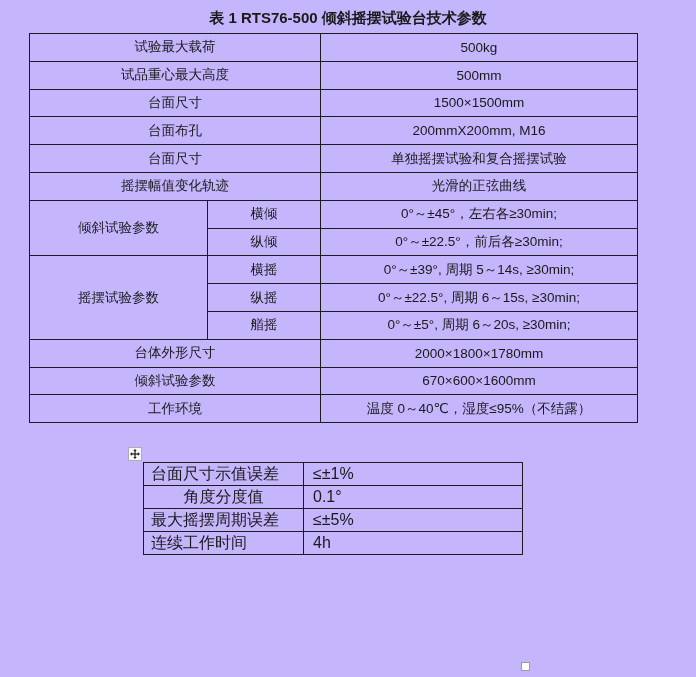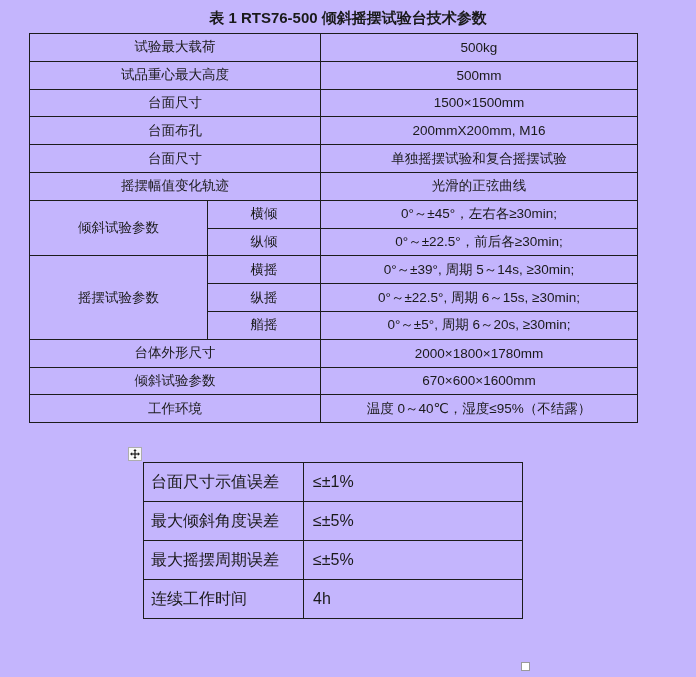--- a/index.html
+++ b/index.html
@@ -30,21 +30,21 @@
     vertical-align: middle;
     padding: 0;
     overflow: hidden;
     white-space: nowrap;
   }
 
   #table1 { left: 29px; top: 33px; width: 608px; font-size: 13.5px; }
   #table1 tr { height: 27.8px; }
 
   #table2 { left: 143px; top: 462px; width: 379px; font-size: 16px; }
-  #table2 tr { height: 39px; }
+  #table2 tr { height: 23px; }
   #table2 td.lbl { text-align: left; padding-left: 7px; }
   #table2 td.val { text-align: left; padding-left: 9px; }
   #table2 tr.centered td.lbl { text-align: center; padding-left: 0; }
 
   .move-handle {
     position: absolute; left: 128px; top: 447px;
     width: 14px; height: 14px;
     border: 1px solid #adadad; background: #f7f7f7;
     display: flex; align-items: center; justify-content: center;
     cursor: move;
@@ -149,23 +149,23 @@
   <table id="table2">
     <colgroup>
         <col style="width:160px">
         <col style="width:219px">
       </colgroup>
     <tbody>
       <tr>
         <td class="lbl">台面尺寸示值误差</td>
         <td class="val">≤±1%</td>
       </tr>
-      <tr>
-        <td class="lbl">最大倾斜角度误差</td>
-        <td class="val">≤±5%</td>
+      <tr class="centered">
+        <td class="lbl">角度分度值</td>
+        <td class="val">0.1°</td>
       </tr>
       <tr>
         <td class="lbl">最大摇摆周期误差</td>
         <td class="val">≤±5%</td>
       </tr>
       <tr>
         <td class="lbl">连续工作时间</td>
         <td class="val">4h</td>
       </tr>
     </tbody>

